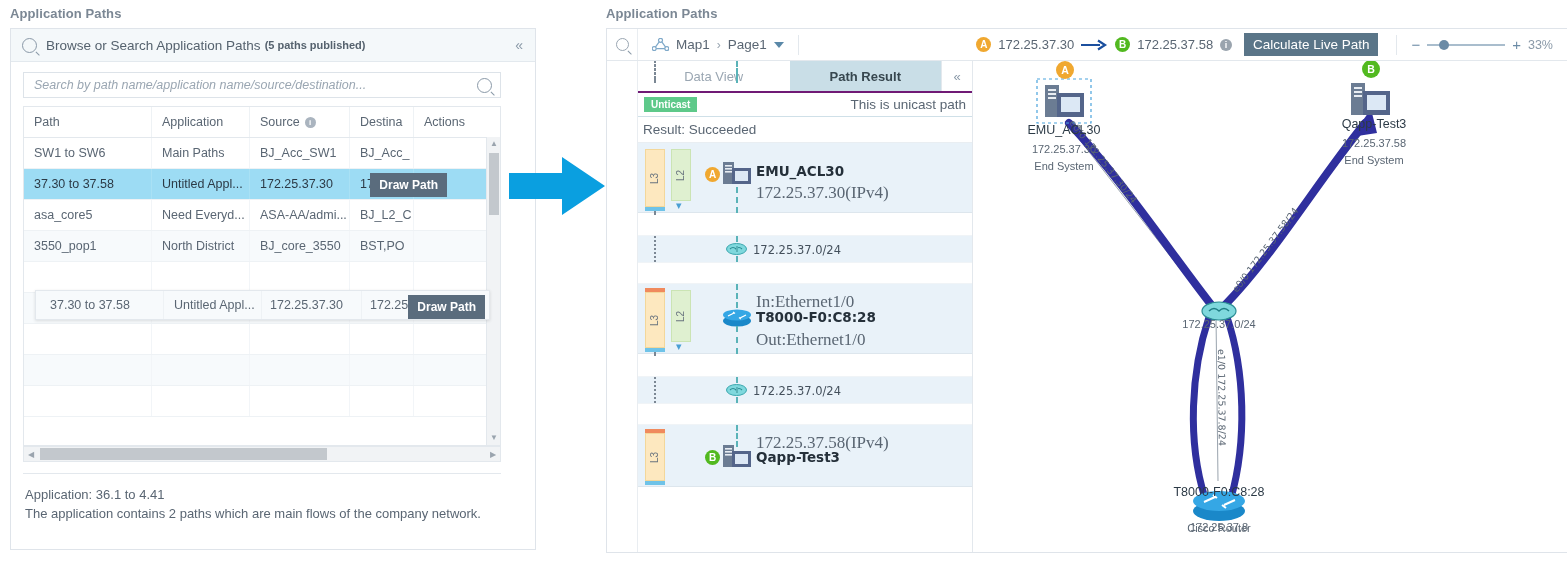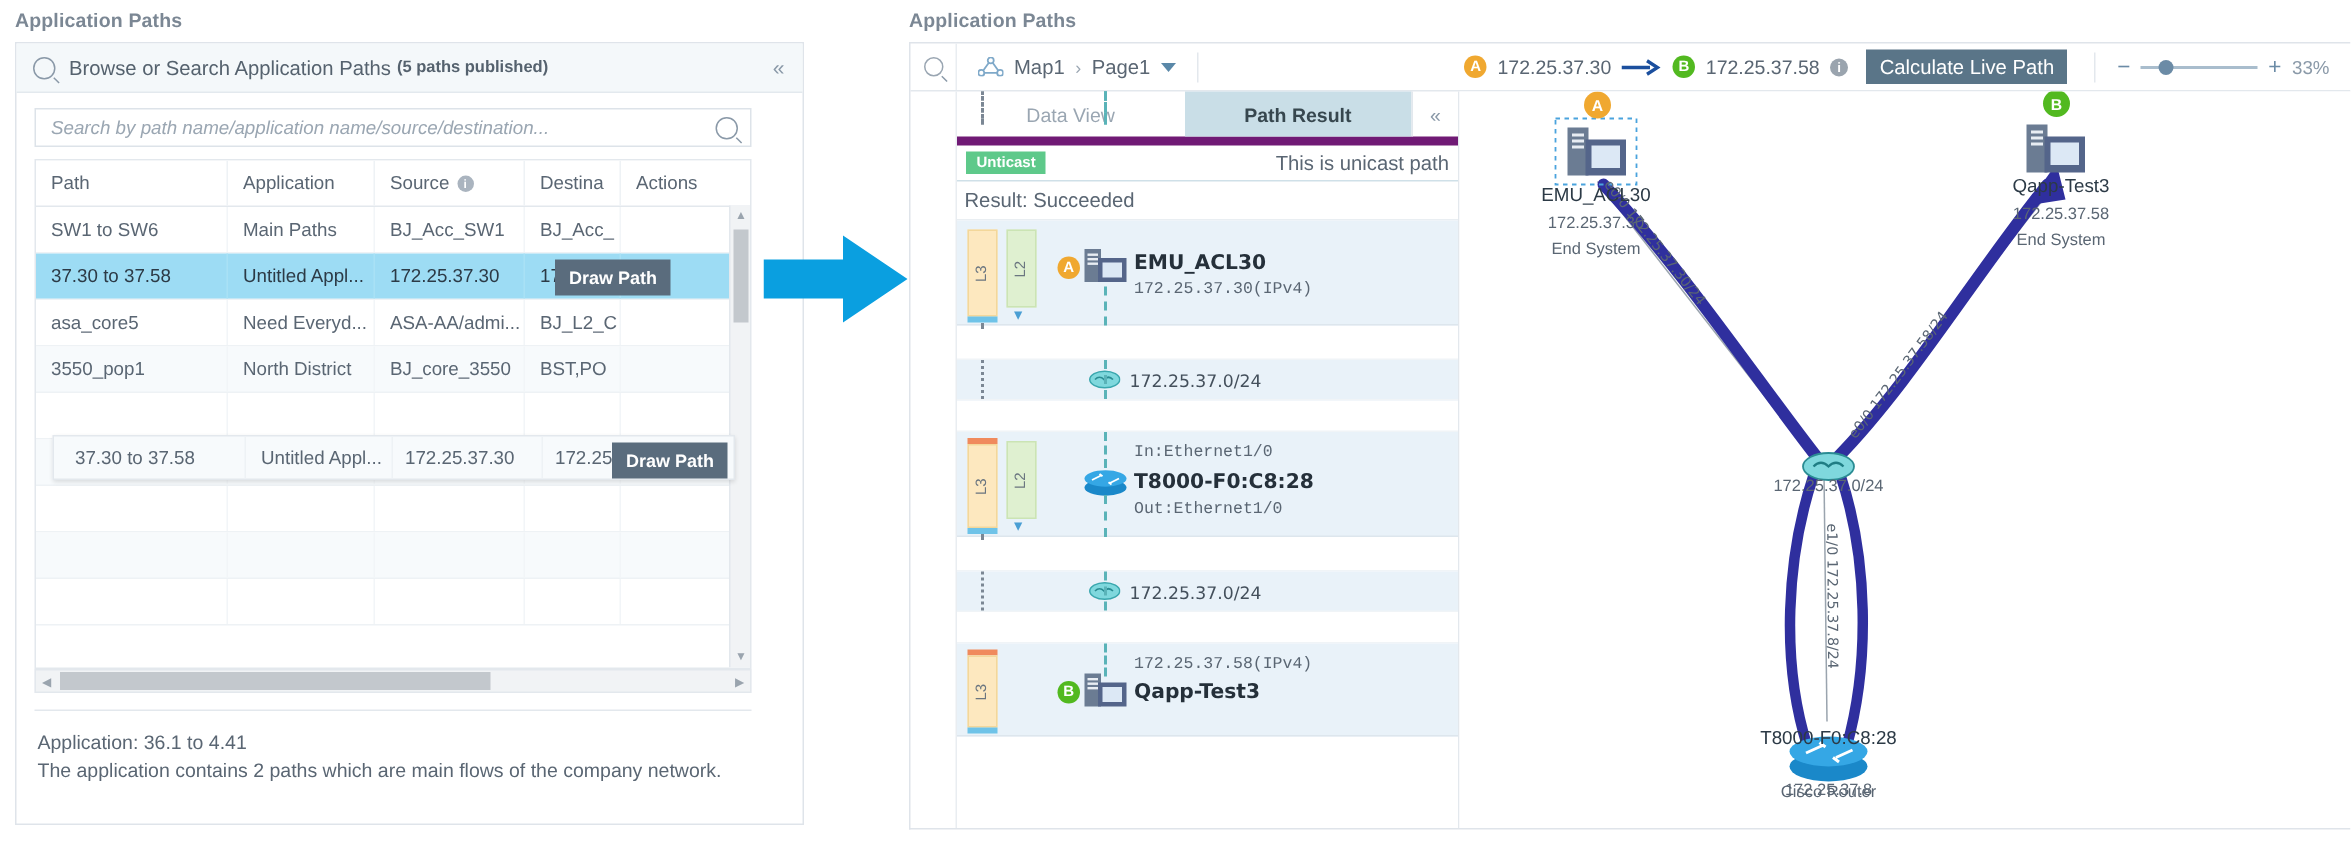--- a/index.html
+++ b/index.html
@@ -164,21 +164,21 @@
     display:flex;align-items:center;gap:7px;margin-left:18px;margin-right:14px;
     border-left:1px solid #e3e8ed;padding-left:14px;height:20px;
   }
   .zbtn{color:#6b8ba6;font-size:15px;cursor:pointer;line-height:1;}
   #ztrack{width:78px;height:2px;background:#a9bdcd;position:relative;}
   #zthumb{position:absolute;left:12px;top:-4px;width:10px;height:10px;border-radius:50%;background:#6b8ba6;}
   #zpct{font-size:12.5px;color:#8a99a8;}
 
   
   #respane{position:absolute;left:31px;top:32px;width:335px;bottom:0;border-right:1px solid #e3e8ed;box-sizing:border-box;}
-  #tabs{display:flex;height:30px;border-bottom:6px solid #701a75;}
+  #tabs{display:flex;height:30px;border-bottom:2px solid #701a75;}
   .tab{
     flex:1;display:flex;align-items:center;justify-content:center;
     font-size:13px;color:#9aa6b2;cursor:pointer;box-sizing:border-box;
   }
   .tab.active{background:#c9dee7;color:#37474f;font-weight:bold;}
   #tabs-collapse{
     width:31px;display:flex;align-items:center;justify-content:center;
     color:#8a99a8;font-size:13px;cursor:pointer;border-left:1px solid #e3e8ed;box-sizing:border-box;
   }
   #result-line{
@@ -215,21 +215,21 @@
     position:absolute;color:#4a9fd4;font-size:11px;
   }
   .vdash-l{
     position:absolute;width:0;border-left:2px dotted #7b8794;
   }
   .vdash-c{
     position:absolute;width:0;border-left:2px dashed #5ab3b8;
   }
   .nm{position:absolute;font-size:13.5px;color:#25303a;font-weight:bold;
       font-family:"DejaVu Sans",sans-serif;}
-  .sub{position:absolute;font-size:11px;color:#5a6673;font-family:Liberation Mono, monospace;}
+  .sub{position:absolute;font-size:17px;color:#5a6673;font-family:Liberation Serif, serif;}
   .cloudlbl{position:absolute;font-size:11.5px;color:#44505c;font-family:"DejaVu Sans",sans-serif;}
 
   
   #topo{position:absolute;left:366px;top:32px;right:0;bottom:0;background:#fff;}
   .tlabel{position:absolute;text-align:center;font-size:12.5px;color:#2c3a46;}
   .tsub{position:absolute;text-align:center;font-size:11px;color:#5a6673;}
 </style>
 </head>
 <body>
 

